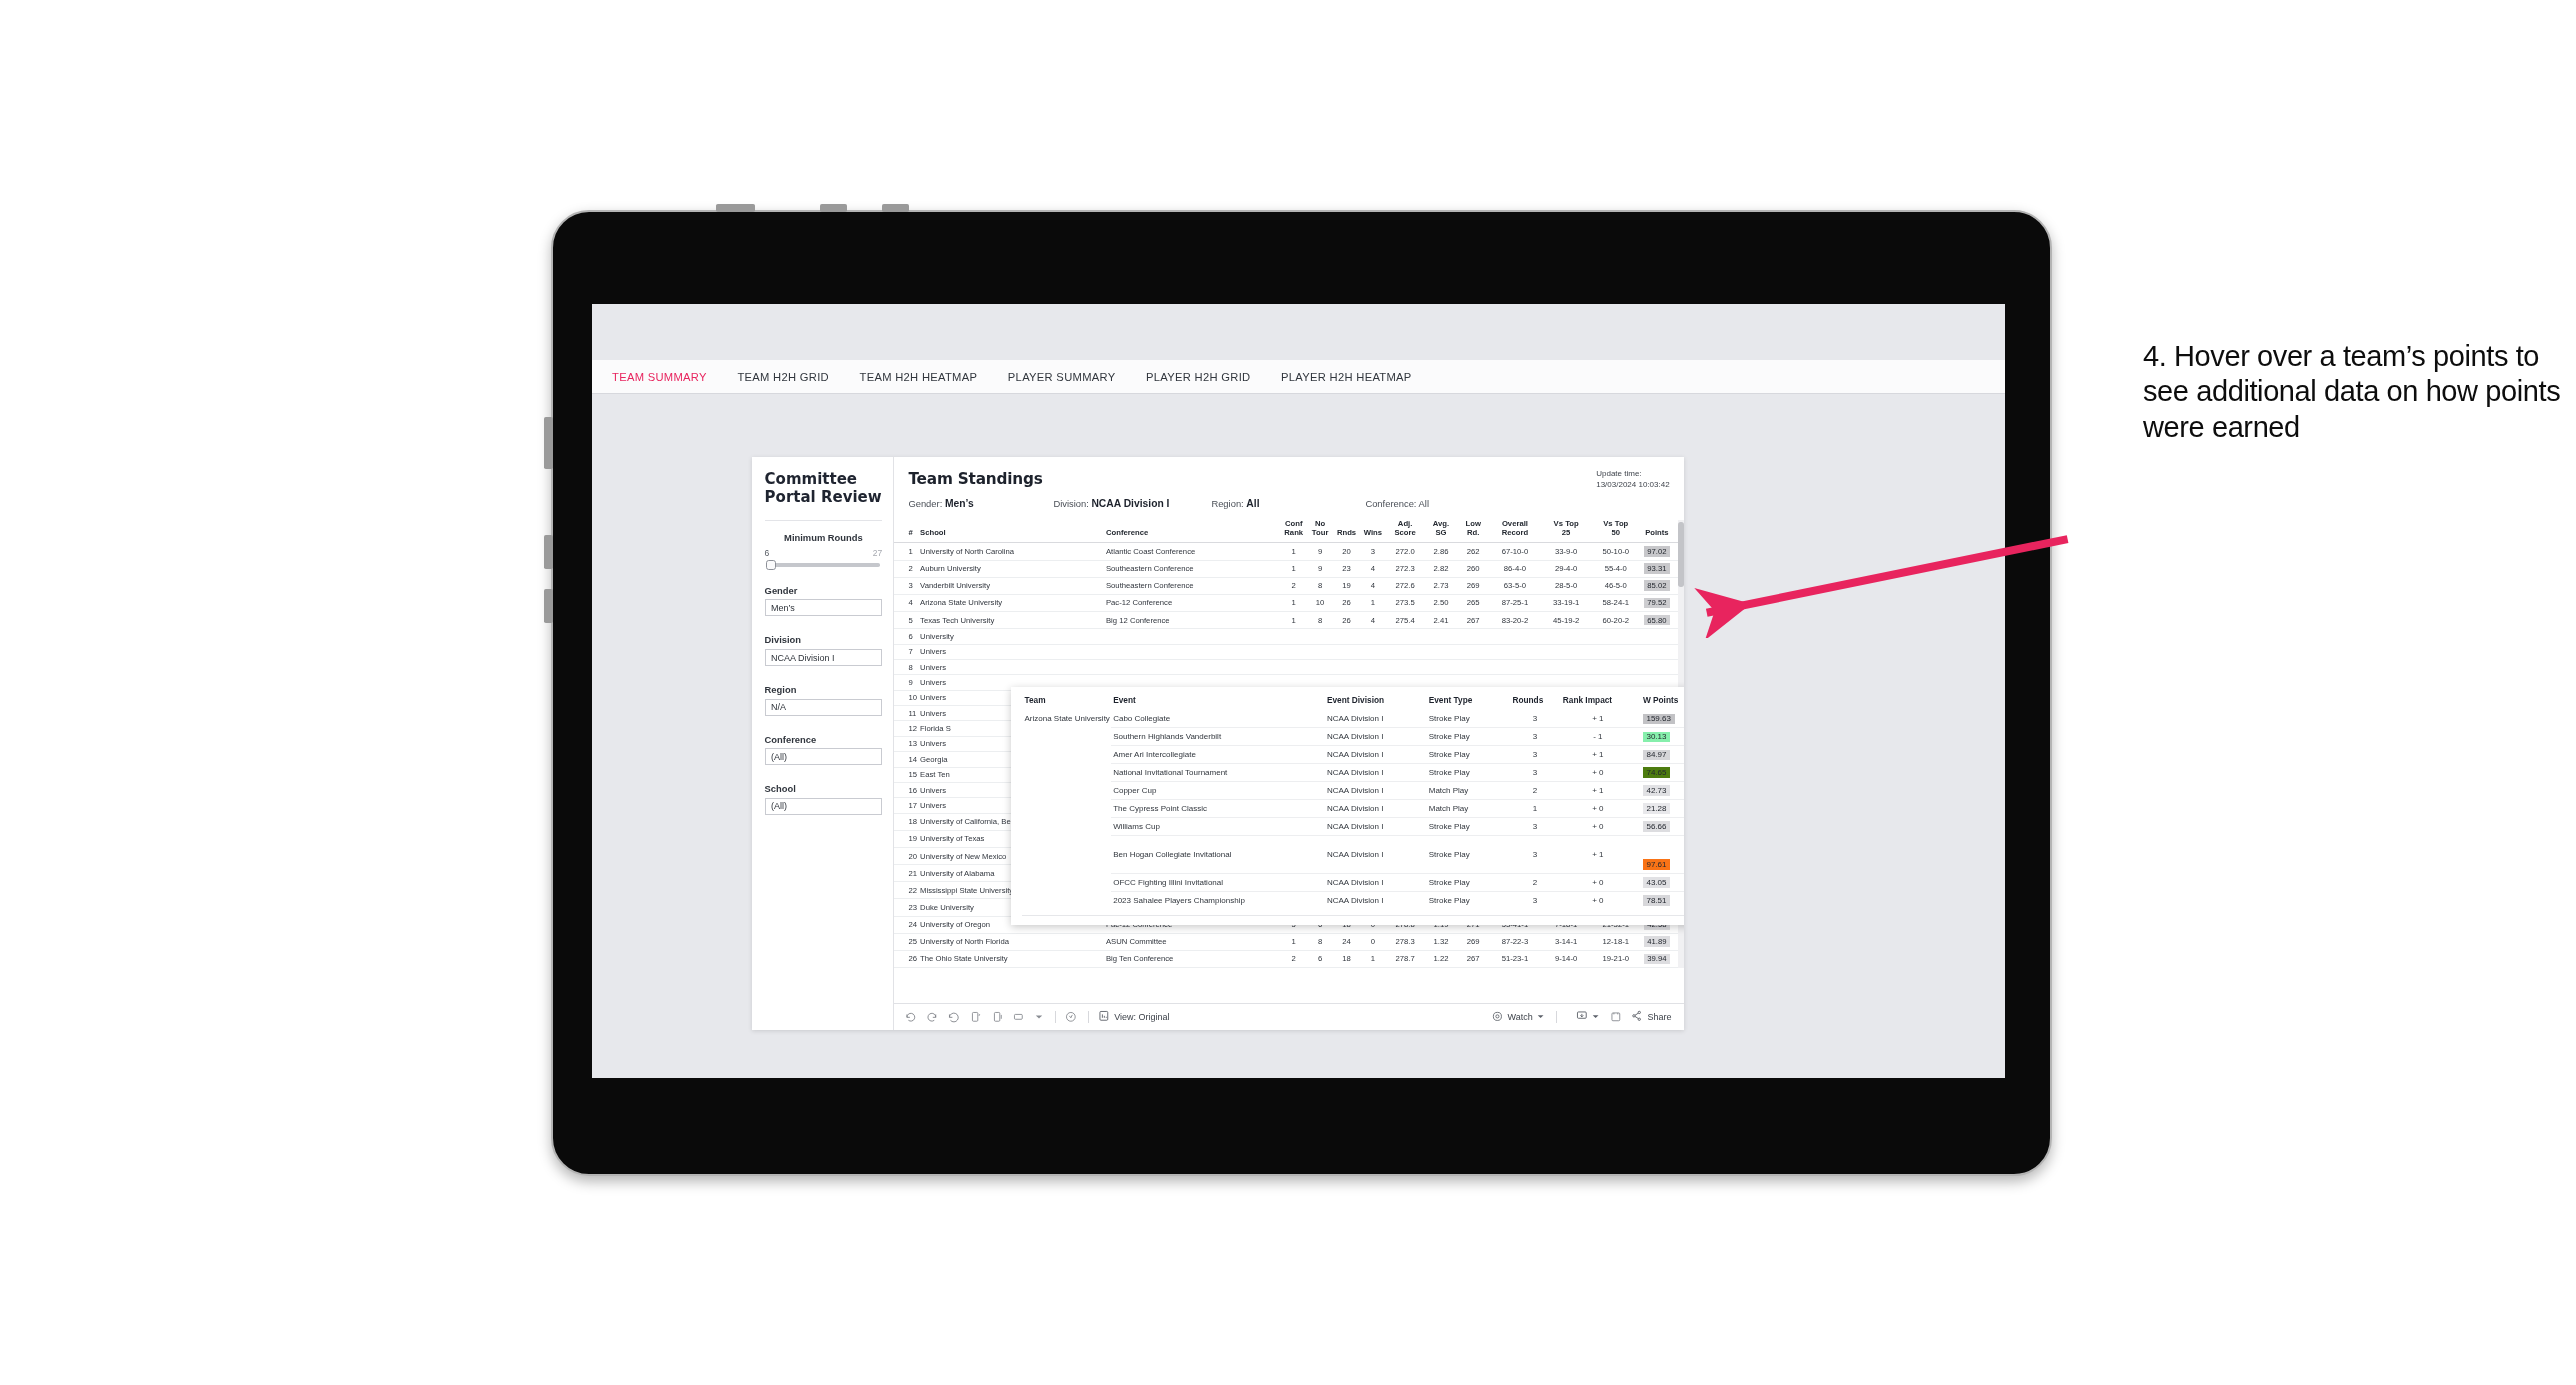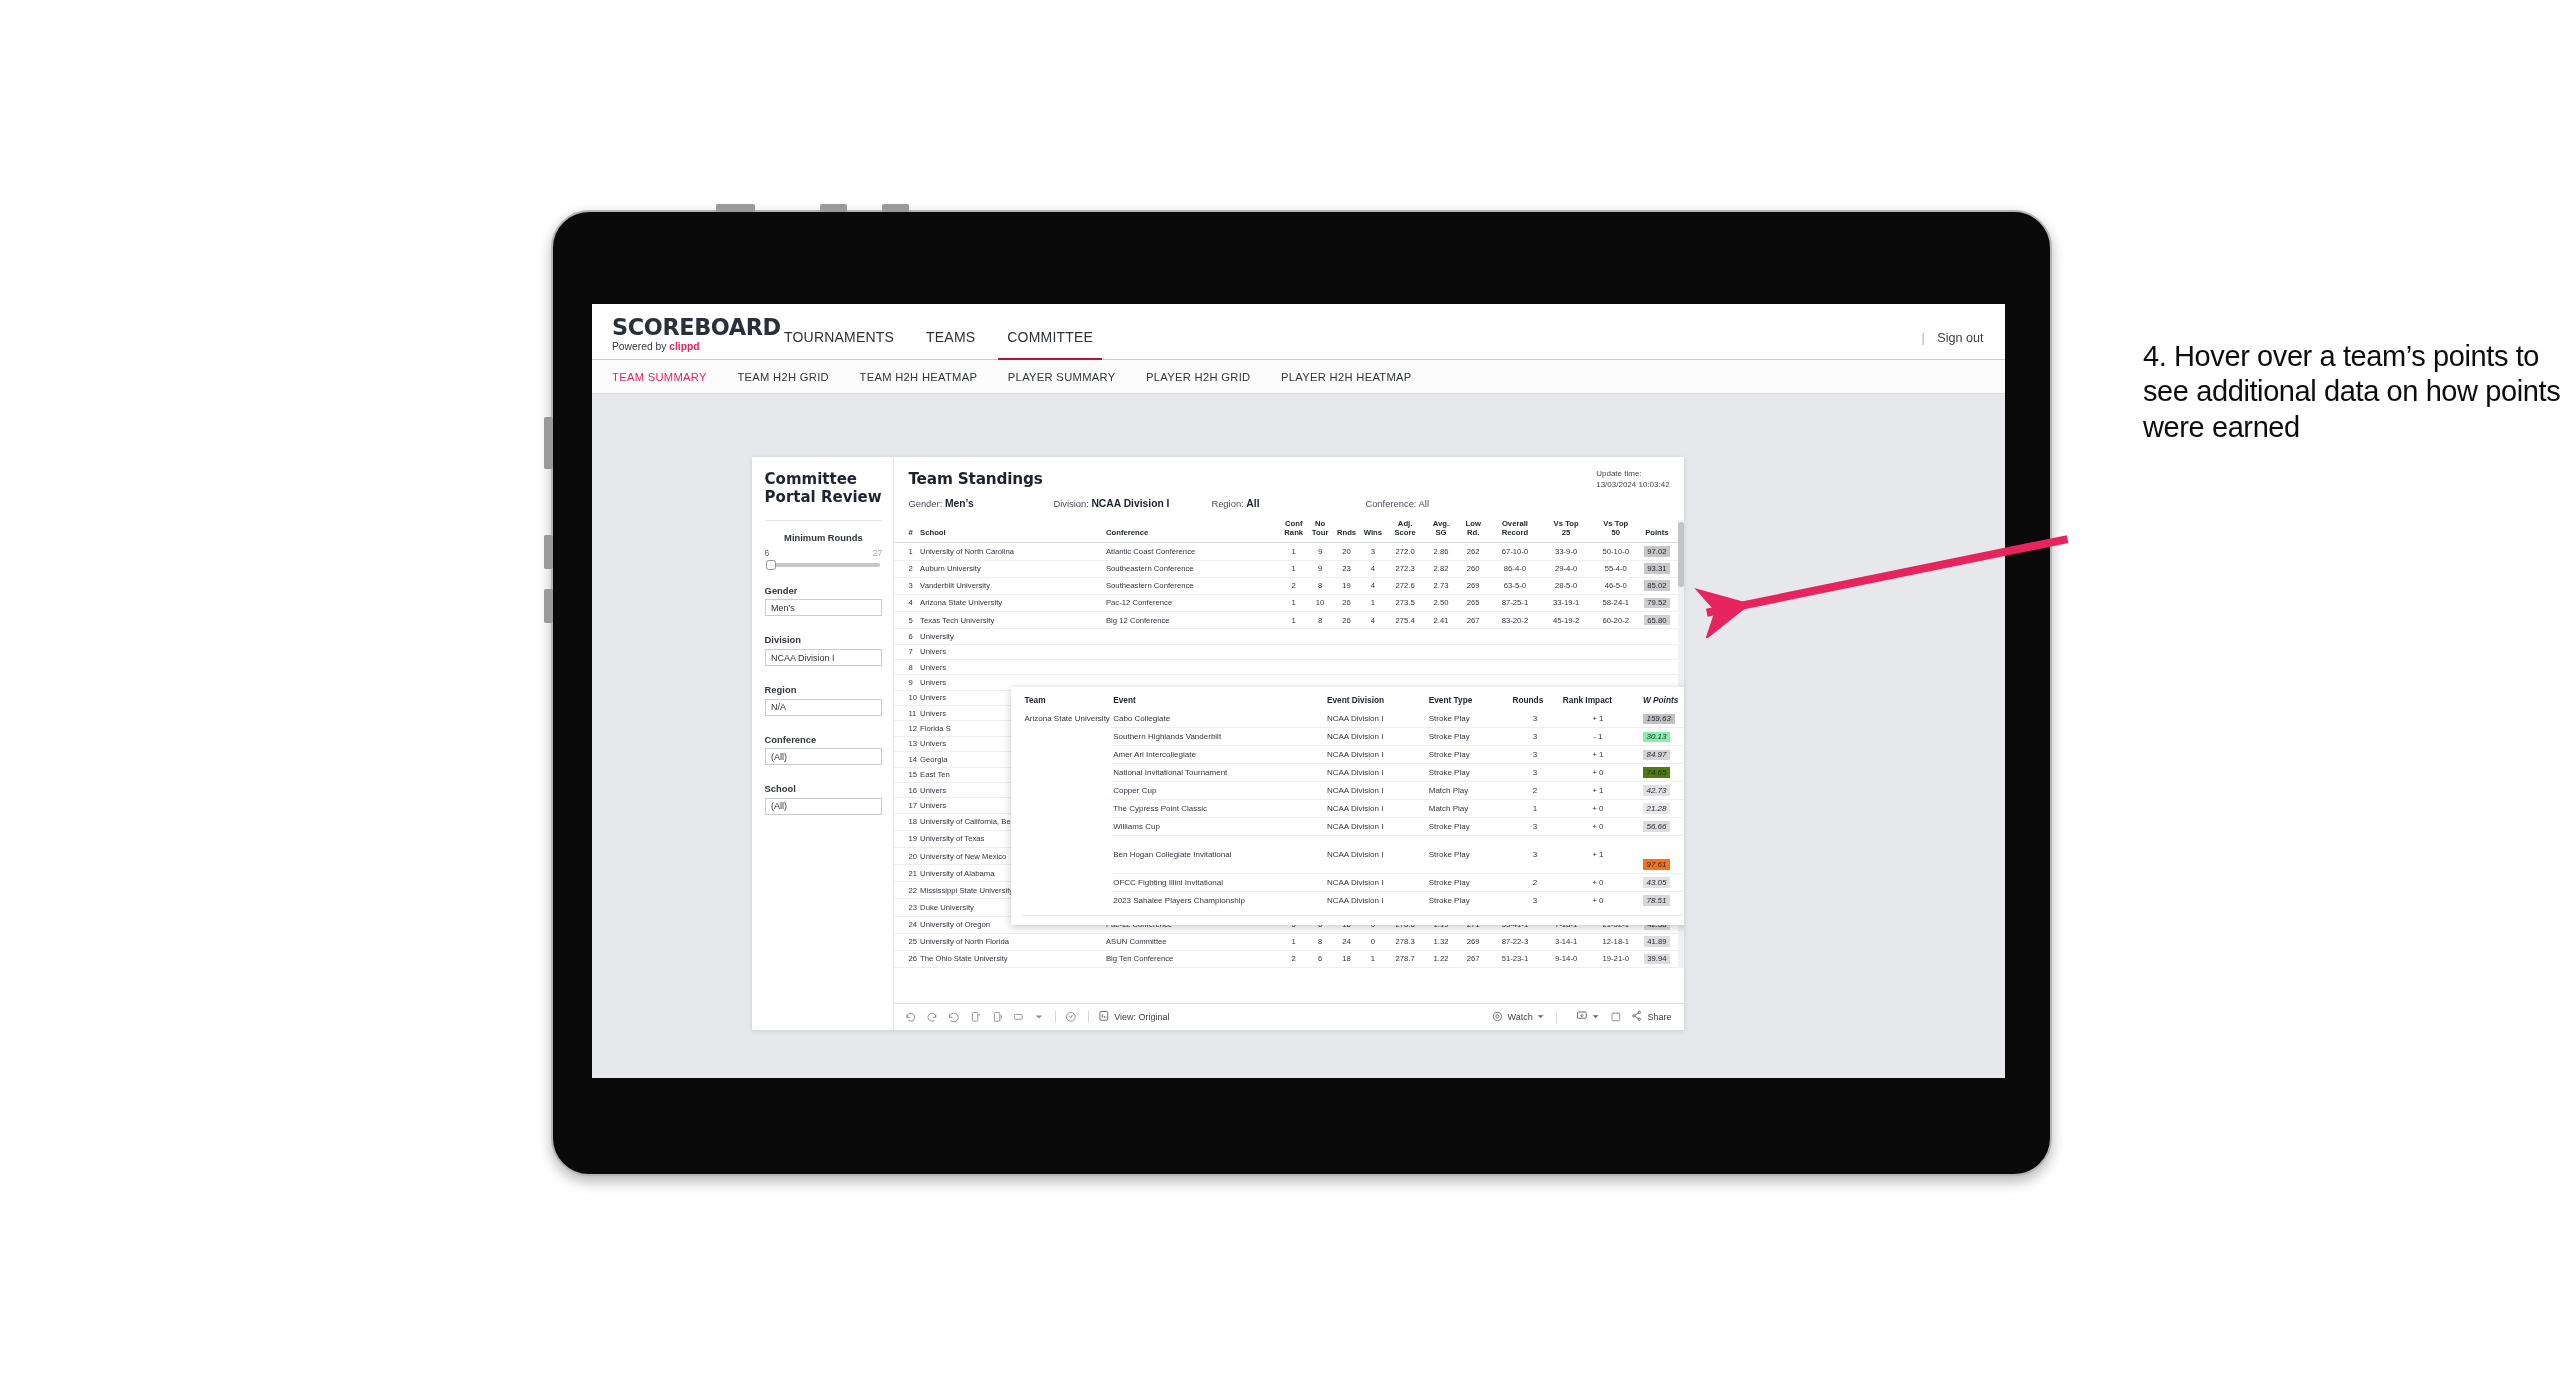--- a/index.html
+++ b/index.html
@@ -218,21 +218,21 @@
     padding: 3.1px 2.7px; border-top: 0.9px solid #edeef0;
     white-space: nowrap; overflow: hidden;
   }
   table.tt tr:first-child td { border-top: none; }
   .tt-team { width: 88px; vertical-align: top; color: #31363d; }
   .tt-event { width: 212px; }
   .tt-div { width: 101px; }
   .tt-type { width: 83px; margin-left: 9px; }
   .tt-rounds { width: 50px; text-align: center; }
   .tt-impact { width: 75px; text-align: center; }
-  .tt-wp { width: 57px; text-align: left; padding-left: 7.2px !important; font-style: italic; }
+  .tt-wp { width: 57px; text-align: left; padding-left: 7.2px !important; }
   th.tt-rounds, th.tt-impact { text-align: center; }
   th.tt-wp { text-align: left; padding-left: 7.2px !important; }
   .wp-chip { display: inline-block; padding: 0.9px 3.6px; color: #23272e; }
   #tt-bottomrule {
     border-top: 0.9px solid #e6e7ea; margin-top: 5.4px;
   }
 
   
   #viz-toolbar {
     position: absolute; left: 0; bottom: 0;
@@ -265,35 +265,20 @@
 <div id="tablet">
   <div class="bezel-btn" id="btn-power"></div>
   <div class="bezel-btn" id="btn-vol1"></div>
   <div class="bezel-btn" id="btn-vol2"></div>
   <div class="bezel-btn" id="btn-side1"></div>
   <div class="bezel-btn" id="btn-side2"></div>
   <div class="bezel-btn" id="btn-side3"></div>
 
   <div id="screen">
 
-    <div id="topnav">
-      <div id="brand">
-        <div id="brand-title">SCOREBOARD</div>
-        <div id="brand-sub">
-          <span>Powered by </span><span class="clippd">clippd</span>
-        </div>
-      </div>
-      <div class="topnav-item">TOURNAMENTS</div>
-      <div class="topnav-item">TEAMS</div>
-      <div class="topnav-item active">COMMITTEE</div>
-      <div id="signout-wrap">
-        <span id="signout-divider">|</span>
-        <span>Sign out</span>
-      </div>
-    </div>
 
     <div id="subtabs">
       <div class="subtab active">TEAM SUMMARY</div>
       <div class="subtab">TEAM H2H GRID</div>
       <div class="subtab">TEAM H2H HEATMAP</div>
       <div class="subtab">PLAYER SUMMARY</div>
       <div class="subtab">PLAYER H2H GRID</div>
       <div class="subtab">PLAYER H2H HEATMAP</div>
     </div>
 

